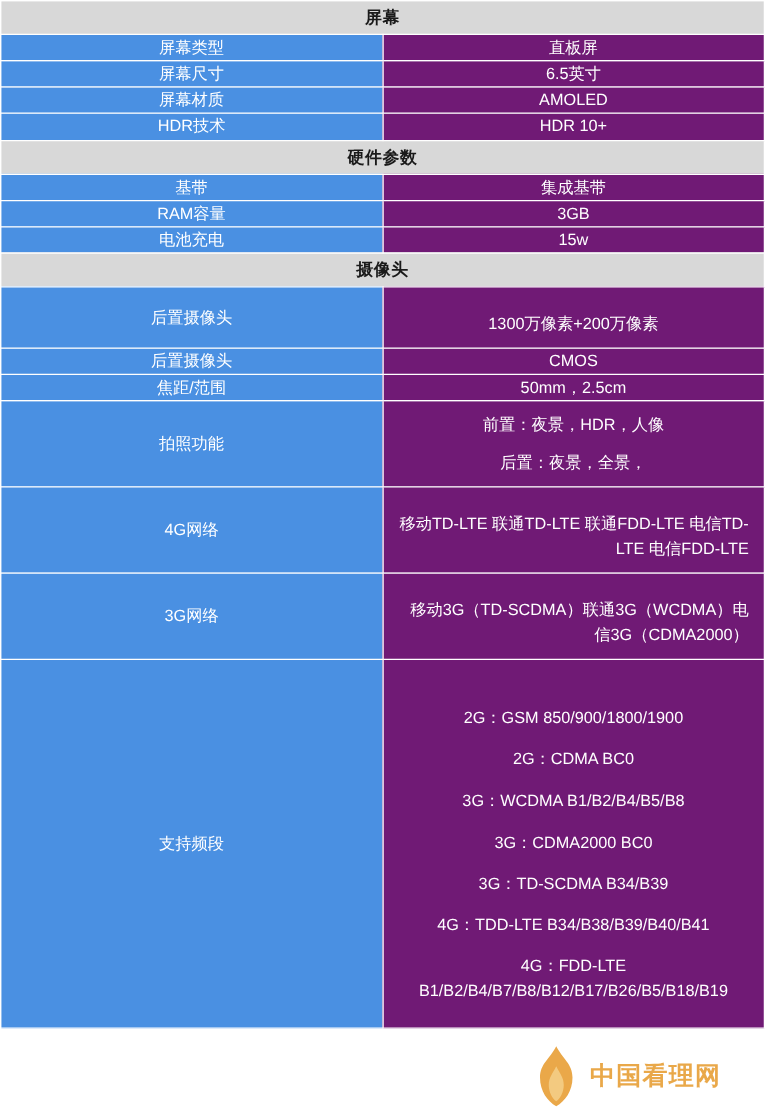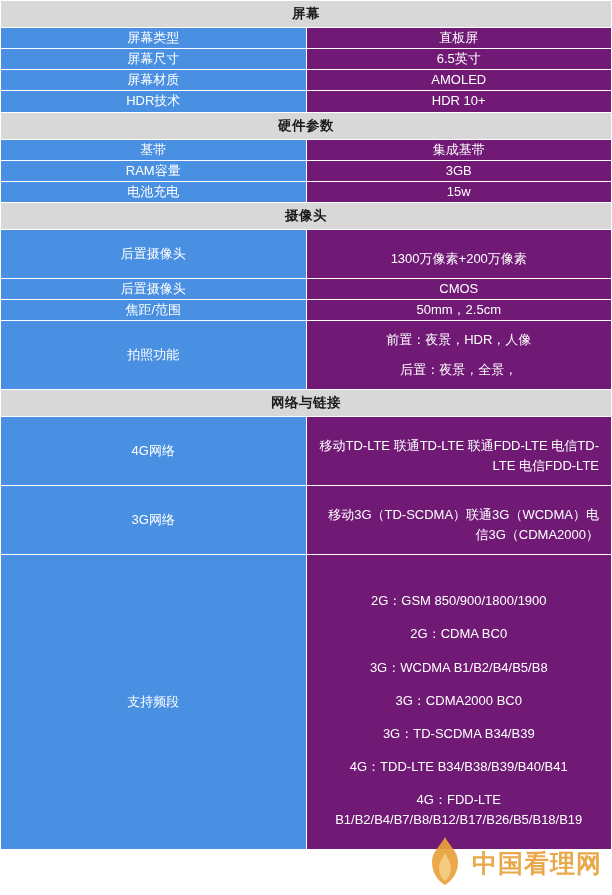--- a/index.html
+++ b/index.html
@@ -84,21 +84,21 @@
     position: absolute;
     left: 6px;
     top: 4px;
     width: 46px;
     height: 52px;
   }
   .wm-text {
     position: absolute;
     left: 56px;
     top: 16px;
-    font-size: 25px;
+    font-size: 20px;
     color: #e8a13a;
     font-family: "Liberation Serif", serif;
     font-weight: bold;
     letter-spacing: 1px;
     opacity: 0.92;
     white-space: nowrap;
   }
 </style>
 </head>
 <body>
@@ -158,23 +158,20 @@
       <td class="value-cell">50mm，2.5cm</td>
     </tr>
     <tr>
       <td class="label-cell">拍照功能</td>
       <td class="value-cell spaced">
         <span class="line">前置：夜景，HDR，人像</span>
         <span class="line">后置：夜景，全景，</span>
       </td>
     </tr>
 
-    <tr class="section-row">
-      <td colspan="2">网络与链接</td>
-    </tr>
     <tr>
       <td class="label-cell">4G网络</td>
       <td class="value-cell wrapped multi">移动TD-LTE 联通TD-LTE 联通FDD-LTE 电信TD-LTE 电信FDD-LTE</td>
     </tr>
     <tr>
       <td class="label-cell">3G网络</td>
       <td class="value-cell wrapped multi">移动3G（TD-SCDMA）联通3G（WCDMA）电信3G（CDMA2000）</td>
     </tr>
     <tr>
       <td class="label-cell">支持频段</td>

